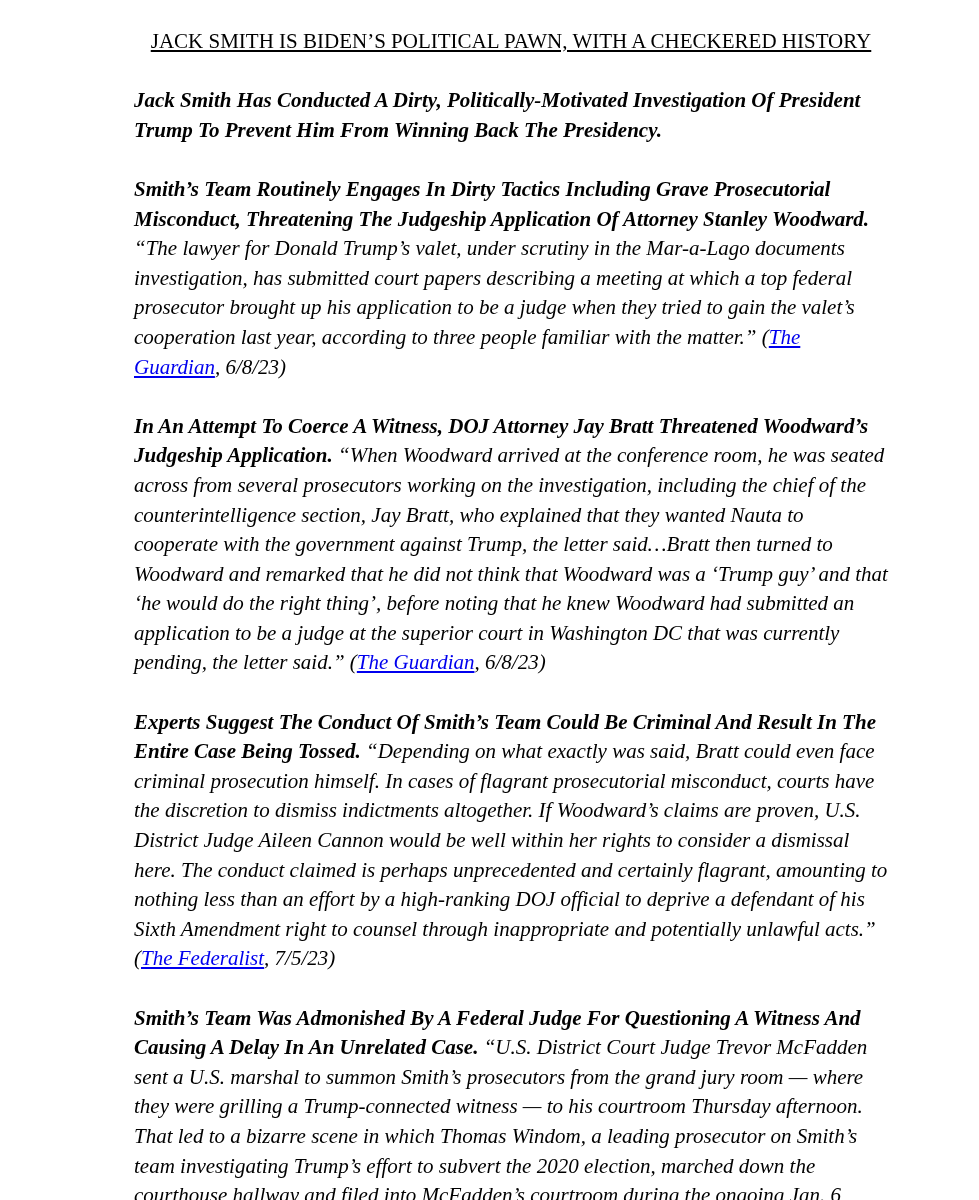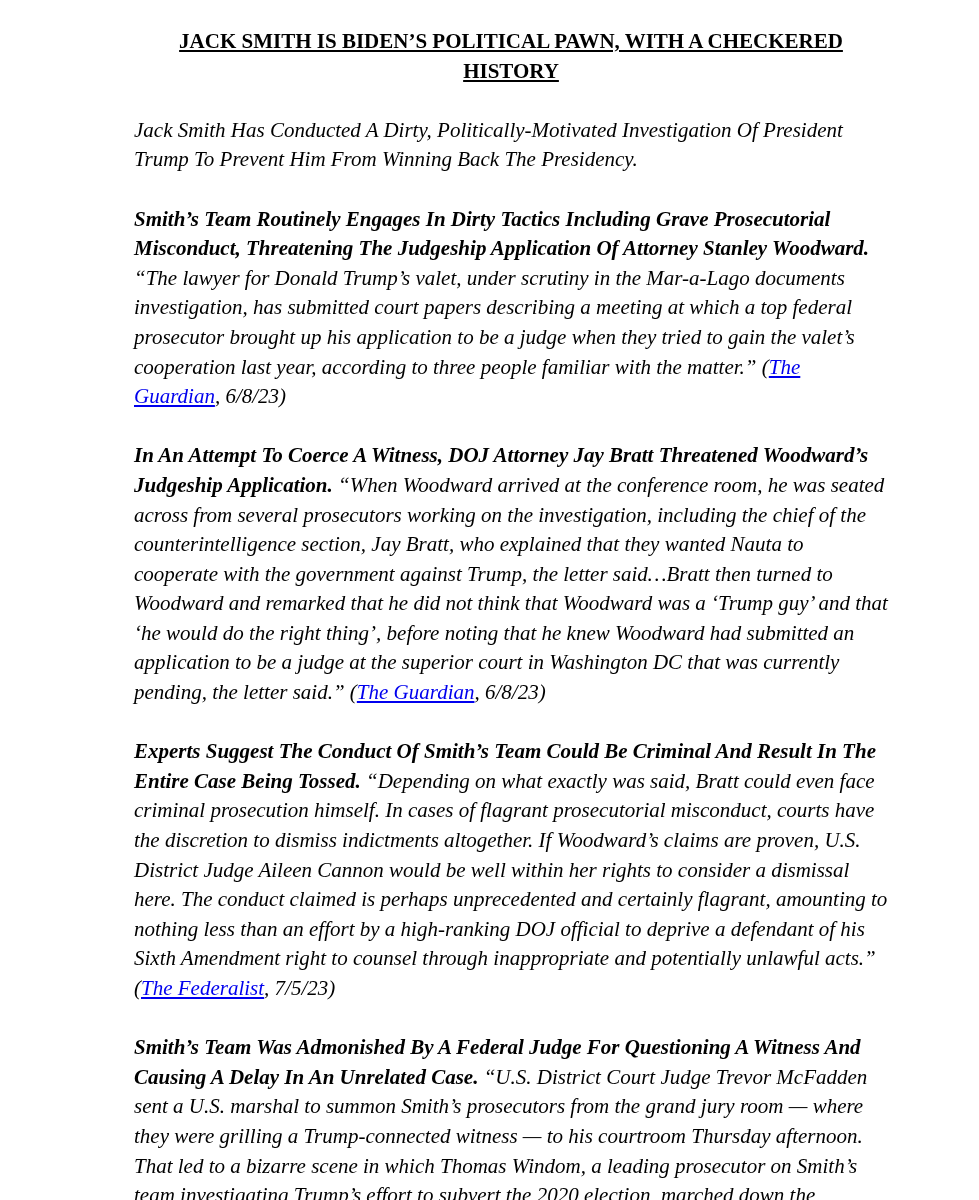--- a/index.html
+++ b/index.html
@@ -16,28 +16,28 @@
     font-size: 21px;
     line-height: 29.6px;
   }
   .page {
     padding: 27px 91px 0 134px;
   }
   .doc-title {
     margin: 0;
     font-size: 21px;
     line-height: 29.6px;
-    font-weight: bold;
+    font-weight: normal;
     text-align: center;
     text-decoration: underline;
   }
   .subtitle {
     margin: 29.6px 0 0 0;
     font-style: italic;
-    font-weight: normal;
+    font-weight: bold;
   }
   .para {
     margin: 29.6px 0 0 0;
     font-style: italic;
   }
   .para strong {
     font-weight: bold;
   }
   a.source-link {
     color: #0000EE;

